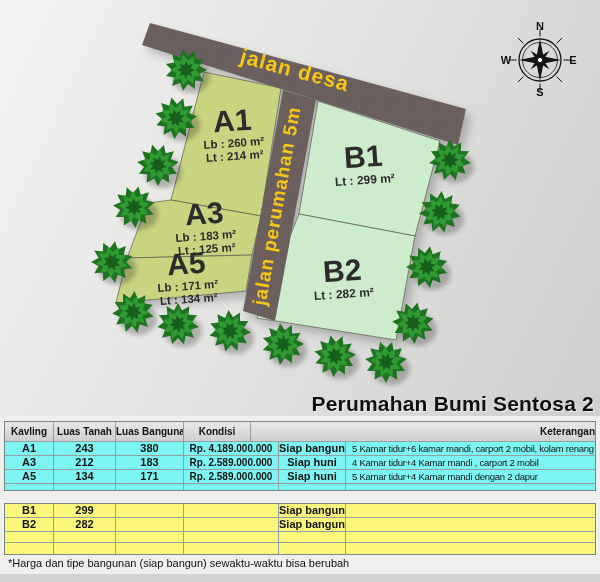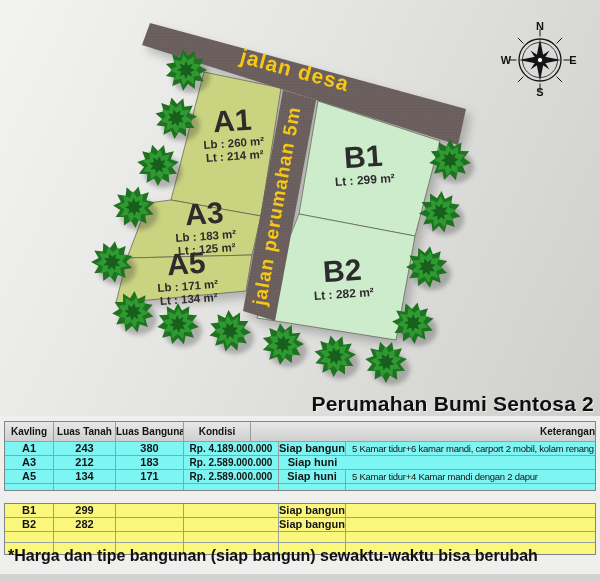--- a/index.html
+++ b/index.html
@@ -31,21 +31,21 @@
   .thead .c5{text-align:right;padding-left:0;letter-spacing:0;}
   .r{height:13px;line-height:13px;}
   .main .r,.main .filler{background:#7df5f3;}
   .filler{height:6px;}
   .gap{height:12px;}
   .ytbl .r,.ytbl .filler{background:#fbf77d;}
   .ytbl .f1{height:10px;}
   .ytbl .f2{height:11px;}
   .note{position:absolute;left:8px;top:547px;color:#111;}
   .note .nt{font-weight:bold;font-size:11.5px;}
-  .note .nb{font-size:16px;margin-top:0;font-weight:bold;}
+  .note .nb{font-size:11px;margin-top:10px;}
   .bottom-strip{position:absolute;left:0;top:574px;width:600px;height:8px;background:#d2d2d2;}
 </style>
 </head>
 <body>
 
 <div class="stage">
   <div class="lower"></div>
 
   <svg class="plan" id="plan" width="600" height="420" viewBox="0 0 600 420">
       <defs>
@@ -232,20 +232,21 @@
         <div class="cell c3">Rp. 4.189.000.000</div>
         <div class="cell c4">Siap bangun</div>
         <div class="cell c5">5 Kamar tidur+6 kamar mandi, carport 2 mobil, kolam renang</div>
       </div>
       <div class="row r">
         <div class="cell c0">A3</div>
         <div class="cell c1">212</div>
         <div class="cell c2">183</div>
         <div class="cell c3">Rp. 2.589.000.000</div>
         <div class="cell c4">Siap huni</div>
+        <div class="cell c5">4 Kamar tidur+4 Kamar mandi , carport 2 mobil</div>
       </div>
       <div class="row r">
         <div class="cell c0">A5</div>
         <div class="cell c1">134</div>
         <div class="cell c2">171</div>
         <div class="cell c3">Rp. 2.589.000.000</div>
         <div class="cell c4">Siap huni</div>
         <div class="cell c5">5 Kamar tidur+4 Kamar mandi dengan 2 dapur</div>
       </div>
       <div class="row filler">

